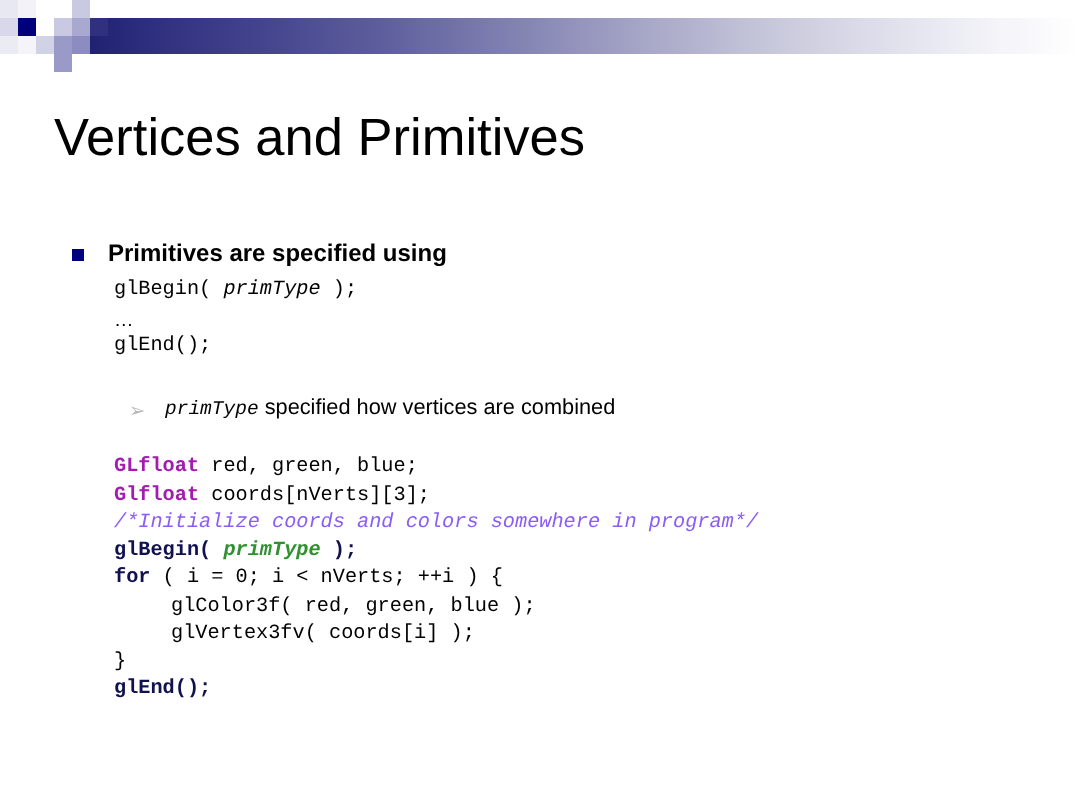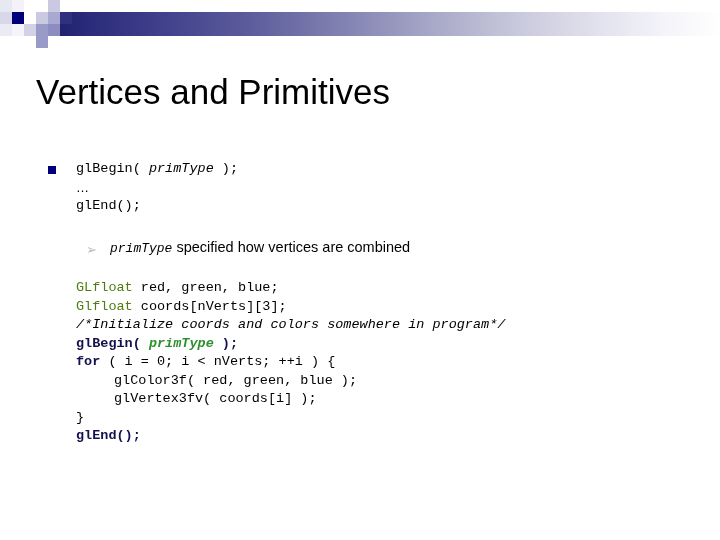--- a/index.html
+++ b/index.html
@@ -135,24 +135,24 @@
     font-family: "DejaVu Sans", sans-serif;
   }
 
   .code-block-2 {
     margin-left: 76px;
     margin-top: 21px;
   }
 
   
   .kw      { font-weight: bold; color: #11114f; }
-  .kw-blk  { font-weight: normal; color: #4d7c0f; }
+  .kw-blk  { font-weight: bold; color: #a21caf; }
   .ital    { font-style: italic; }
   .green-b { color: #2f9130; font-weight: bold; font-style: italic; }
-  .comment { color: #000000; font-style: italic; }
+  .comment { color: #8b5cf6; font-style: italic; }
   .indent1 { display: inline-block; width: 38px; }
 </style>
 </head>
 <body>
 
 <div class="slide">
 
   <div class="deco">
     <div class="deco-bar"></div>
 
@@ -181,20 +181,21 @@
     <div class="deco-cell" style="left:60px; top:0px;  width:12px; height:12px; background:#ffffff;"></div>
     <div class="deco-cell" style="left:60px; top:12px; width:12px; height:12px; background:#30307e;"></div>
   </div>
 
   <div class="title">Vertices and Primitives</div>
 
   <div class="body-area">
 
     <div class="bullet-l1">
       <span class="marker"></span>
+      <span>Primitives are specified using</span>
     </div>
 
     <div class="code code-block-1"><div><span>glBegin( </span><span class="ital">primType</span><span> );</span></div><div class="ellipsis">…</div><div>glEnd();</div></div>
 
     <div class="bullet-l2">
       <span class="marker">➢</span>
       <span class="code ital" style="font-size:13px;">primType</span><span> specified how vertices are combined</span>
     </div>
 
     <div class="code code-block-2"><div><span class="kw-blk">GLfloat</span><span> red, green, blue;</span></div><div><span class="kw-blk">Glfloat</span><span> coords[nVerts][3];</span></div><div class="comment">/*Initialize coords and colors somewhere in program*/</div><div><span class="kw">glBegin( </span><span class="green-b">primType</span><span class="kw"> );</span></div><div><span class="kw">for</span><span> ( i = 0; i &lt; nVerts; ++i ) {</span></div><div><span class="indent1"></span><span>glColor3f( red, green, blue );</span></div><div><span class="indent1"></span><span>glVertex3fv( coords[i] );</span></div><div>}</div><div class="kw">glEnd();</div></div>

